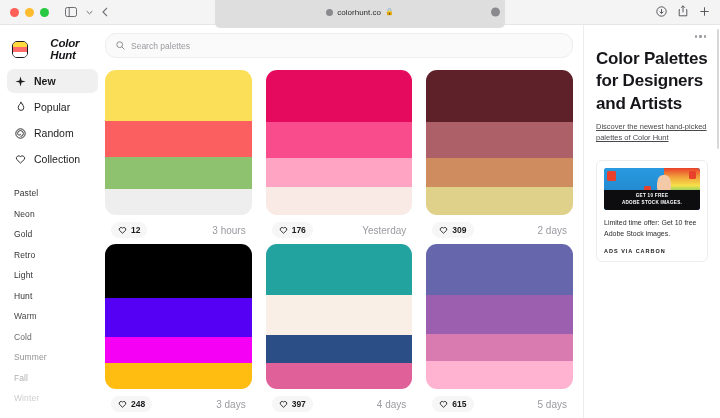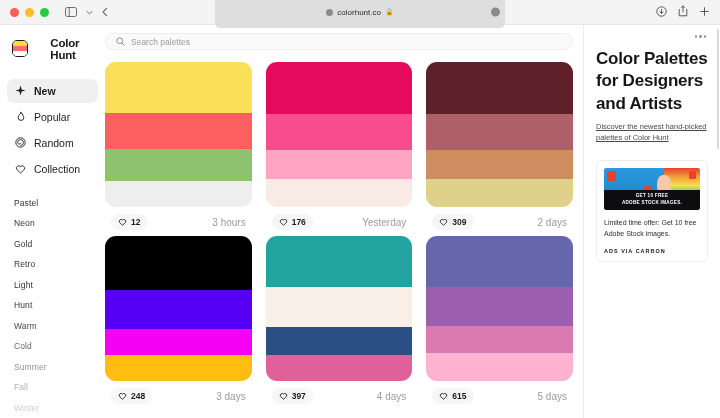--- a/index.html
+++ b/index.html
@@ -60,32 +60,32 @@
 
   
   .sidebar {
     width: 105px; flex: 0 0 105px;
     padding: 10px 0 0 0;
     background: #fff;
     display: flex; flex-direction: column;
   }
   .brand {
     display: flex; align-items: center; gap: 22px;
-    padding: 0 0 0 12px; height: 28px;
+    padding: 0 0 0 12px; height: 28px; font-style: italic;
   }
   .logo {
     width: 17px; height: 17px; border-radius: 5px;
     overflow: hidden; display: flex; flex-direction: column;
     border: 1.4px solid #1b1b1d;
     position: relative; background:#fff;
   }
   .logo span { flex: 1 1 0; display: block; }
   .brand-name { font-size: 11.5px; font-weight: 700; color: #16161a; letter-spacing: -0.2px; }
 
-  .nav { margin-top: 16px; padding: 0 7px; }
+  .nav { margin-top: 6px; padding: 0 7px; }
   .nav-item {
     display: flex; align-items: center; gap: 7px;
     height: 24px; padding: 0 7px;
     border-radius: 7px;
     font-size: 10.5px; color: #1c1c1e; font-weight: 500;
     margin-bottom: 2px;
     cursor: pointer;
   }
   .nav-item.active { background: #f0f0f1; font-weight: 700; }
   .nav-icon { width: 13px; height: 13px; display:flex; align-items:center; justify-content:center; color:#1c1c1e; }
@@ -98,21 +98,21 @@
 
   
   .main {
     flex: 1 1 auto;
     padding: 8px 10px 0 0;
     overflow: hidden;
     display: flex; flex-direction: column;
   }
   .search-row { padding: 0 0 12px 0; }
   .search-box {
-    height: 17px;
+    height: 25px;
     background: #fafafa;
     border: 1px solid #ededee;
     border-radius: 11px;
     display: flex; align-items: center; gap: 6px;
     padding: 0 10px;
   }
   .search-icon { color: #8e8e93; display:flex; }
   .search-input {
     border: 0; outline: 0; background: transparent;
     font-family: "Liberation Sans", sans-serif;

